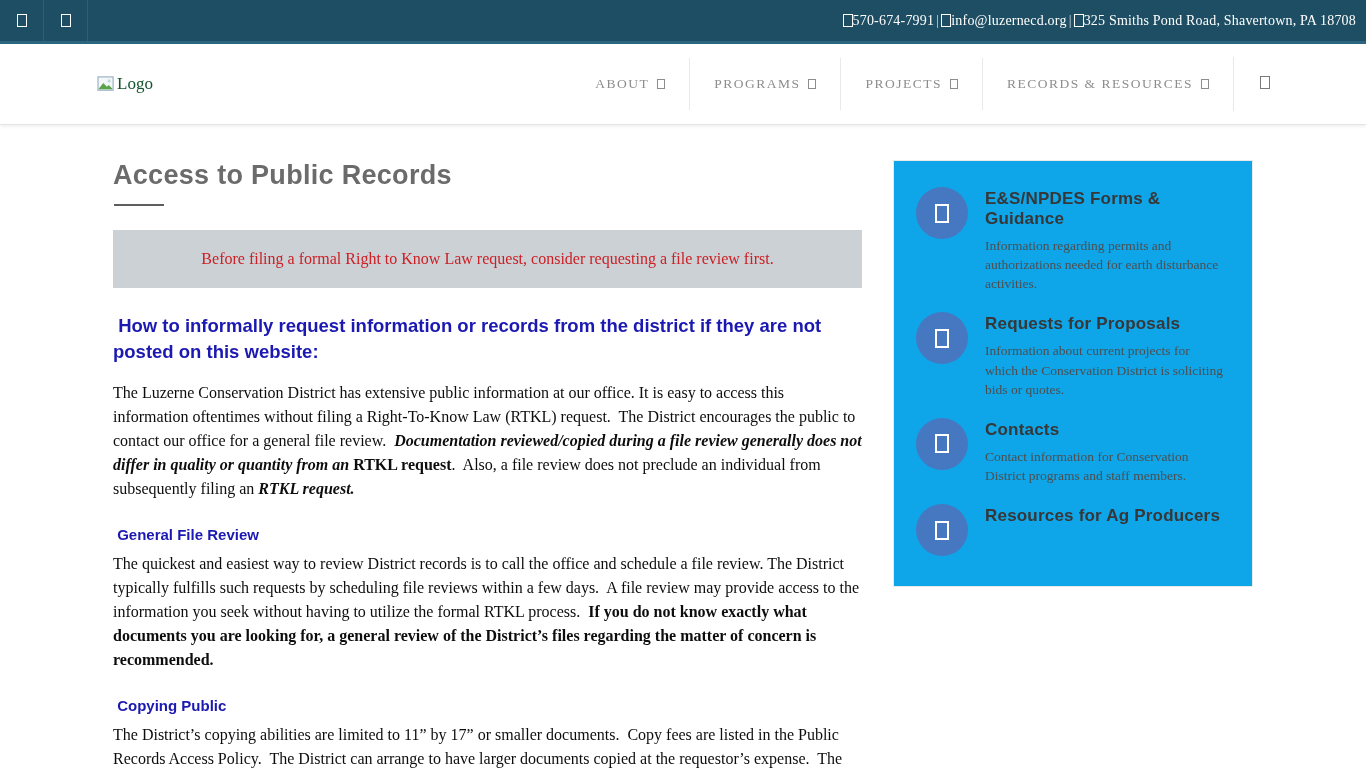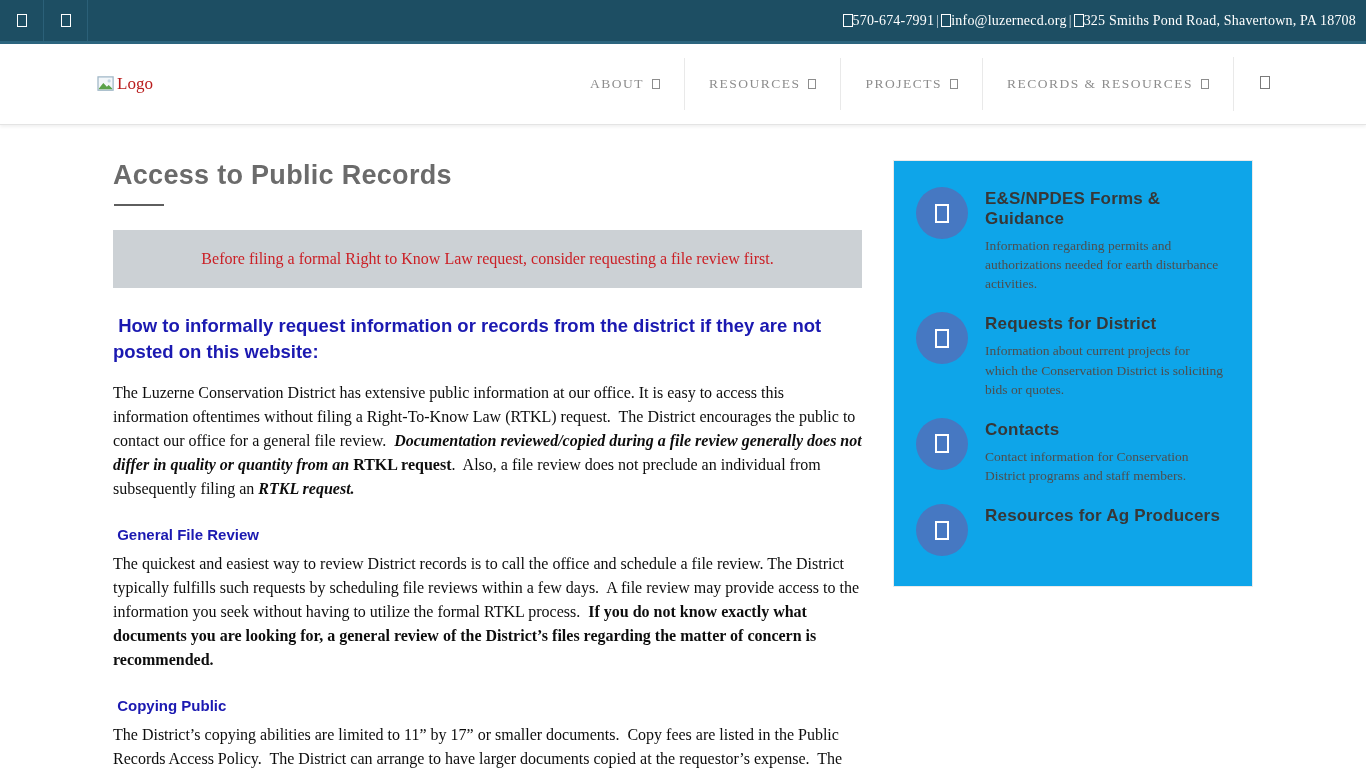--- a/index.html
+++ b/index.html
@@ -19,21 +19,21 @@
   .tofu-sm { width:10px; height:13px; }
   .tofu-xs { width:8px; height:10px; }
   .tofu-md { width:14px; height:19px; border-width:2px; }
   .sep { color:#cfdbe2; padding:0 2px; }
 
   
   .header { height:81px; background:#ffffff; display:flex; align-items:center;
             justify-content:space-between; padding:0 96px 0 97px;
             border-bottom:1px solid #e4e4e4; box-shadow:0 2px 3px rgba(0,0,0,.06); }
   .logo { display:flex; align-items:flex-start; gap:2px; cursor:pointer; }
-  .logo-text { font-size:17px; color:#b91c1c; }
+  .logo-text { font-size:17px; color:#14532d; }
   .nav { display:flex; align-items:center; height:100%; color:#8d8d8d; }
   .nav-item { display:flex; align-items:center; gap:8px; padding:18px 24px;
               font-size:13.5px; letter-spacing:1.5px; border-left:1px solid #e9e9e9;
               cursor:pointer; white-space:nowrap; }
   .nav-item:first-child { border-left:none; }
   .nav-search { padding:18px 0 18px 26px; border-left:1px solid #e9e9e9; cursor:pointer;
                 color:#7a7a7a; }
 
   
   .page { width:1140px; margin:0 auto; padding-top:35px; display:flex; gap:31px; }
@@ -103,21 +103,21 @@
       <circle cx="13.5" cy="5.5" r="1.8" fill="#c3d6e2"></circle>
     </svg>
     <span class="logo-text">Logo</span>
   </div>
   <div class="nav">
     <div class="nav-item">
       <span>ABOUT</span>
       <span class="tofu tofu-xs"></span>
     </div>
     <div class="nav-item">
-      <span>RESOURCES</span>
+      <span>PROGRAMS</span>
       <span class="tofu tofu-xs"></span>
     </div>
     <div class="nav-item">
       <span>PROJECTS</span>
       <span class="tofu tofu-xs"></span>
     </div>
     <div class="nav-item">
       <span>RECORDS &amp; RESOURCES</span>
       <span class="tofu tofu-xs"></span>
     </div>
@@ -157,21 +157,21 @@
           <div class="side-title">E&amp;S/NPDES Forms &amp; Guidance</div>
           <div class="side-desc">Information regarding permits and authorizations needed for earth disturbance activities.</div>
         </div>
       </div>
 
       <div class="side-item">
         <div class="side-circle">
           <span class="tofu tofu-md"></span>
         </div>
         <div>
-          <div class="side-title">Requests for District</div>
+          <div class="side-title">Requests for Proposals</div>
           <div class="side-desc">Information about current projects for which the Conservation District is soliciting bids or quotes.</div>
         </div>
       </div>
 
       <div class="side-item">
         <div class="side-circle">
           <span class="tofu tofu-md"></span>
         </div>
         <div>
           <div class="side-title">Contacts</div>

